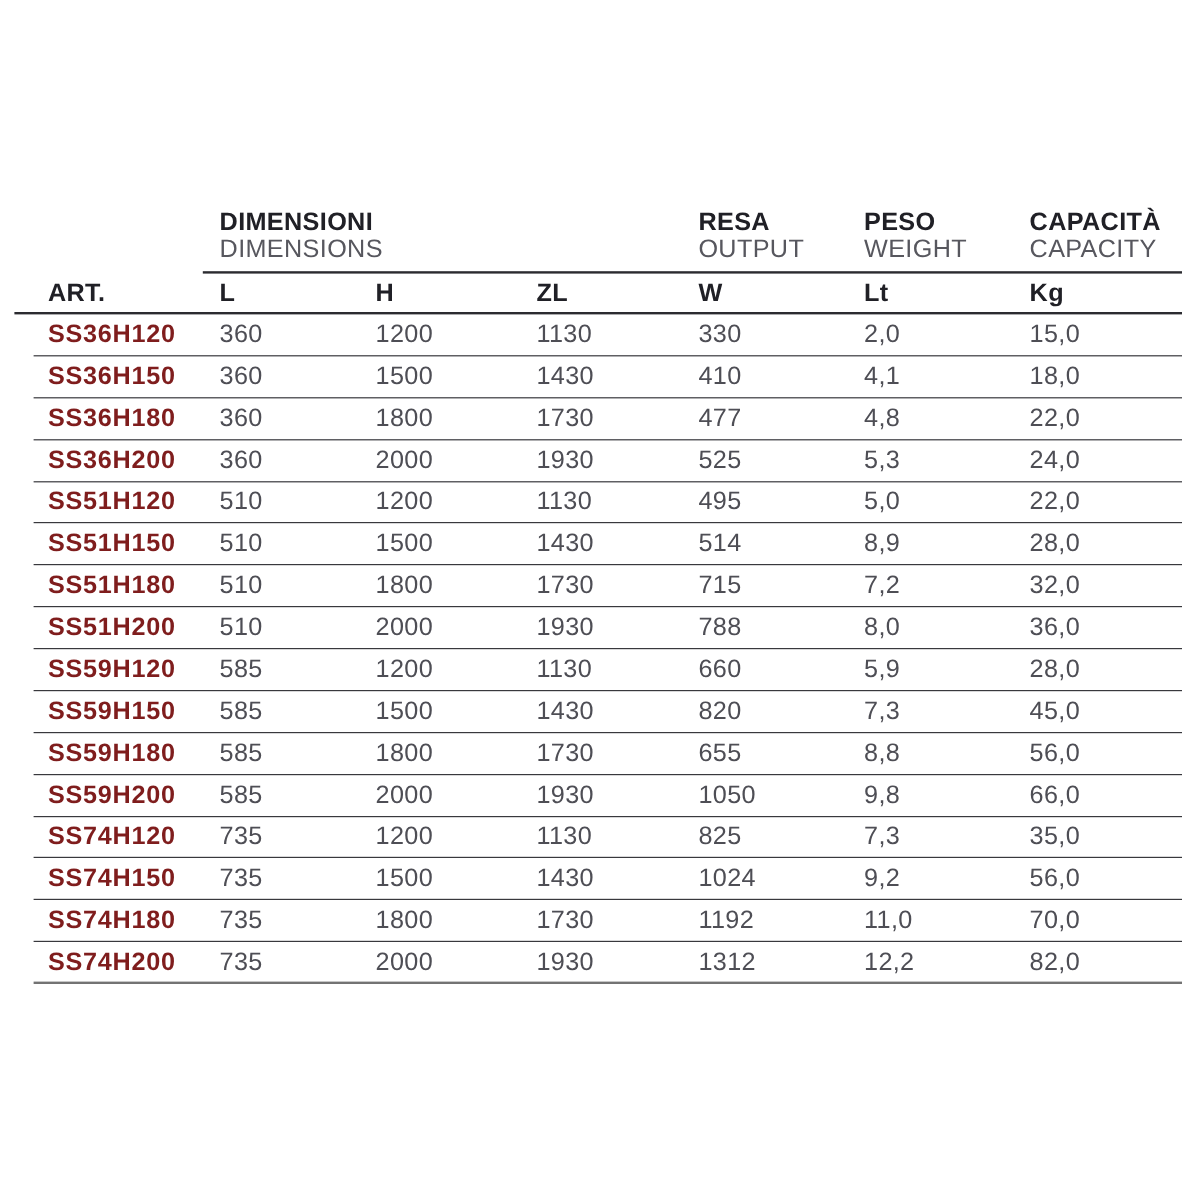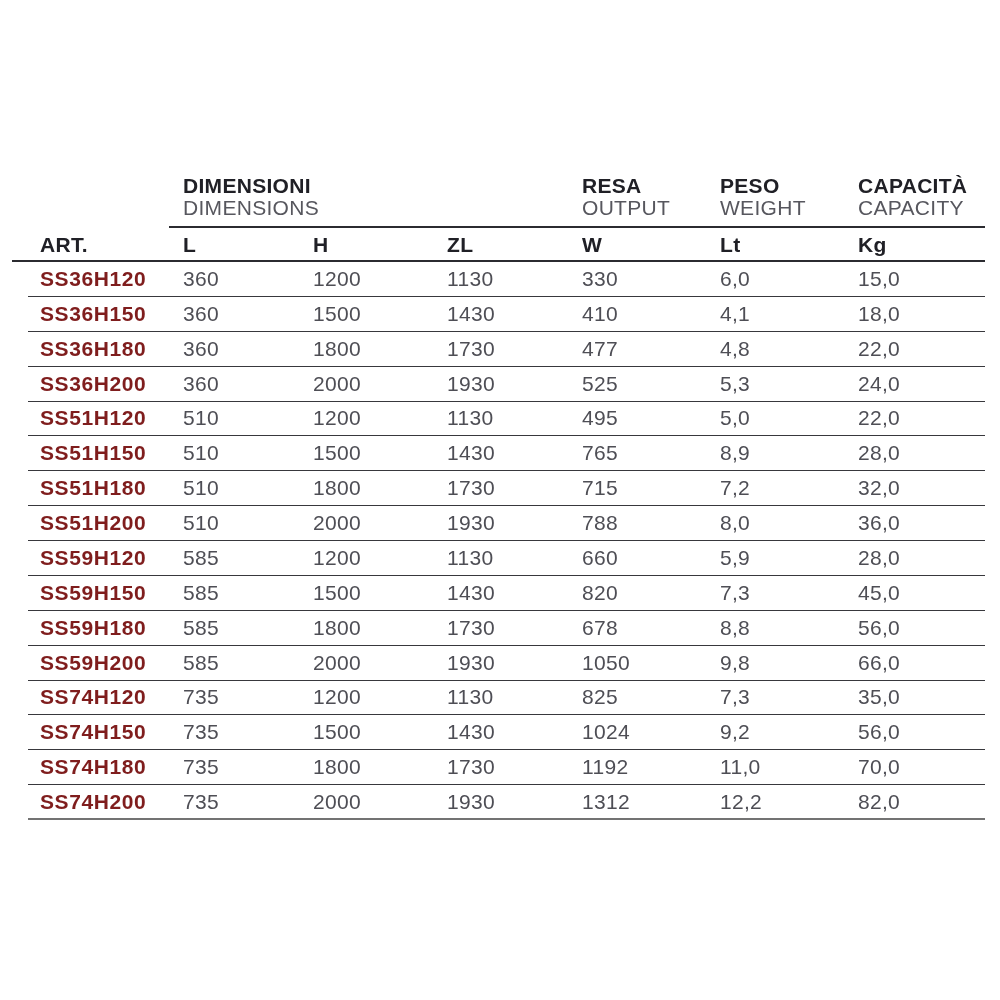--- a/index.html
+++ b/index.html
@@ -85,21 +85,21 @@
   <div class="rule rule-header"></div>
 
   <div class="rows-wrap">
 
     <div class="grid-row data-row">
       <div class="cell art">SS36H120</div>
       <div class="cell">360</div>
       <div class="cell">1200</div>
       <div class="cell">1130</div>
       <div class="cell">330</div>
-      <div class="cell">6,0</div>
+      <div class="cell">2,0</div>
       <div class="cell">15,0</div>
     </div>
 
     <div class="grid-row data-row">
       <div class="cell art">SS36H150</div>
       <div class="cell">360</div>
       <div class="cell">1500</div>
       <div class="cell">1430</div>
       <div class="cell">410</div>
       <div class="cell">4,1</div>
@@ -134,21 +134,21 @@
       <div class="cell">495</div>
       <div class="cell">5,0</div>
       <div class="cell">22,0</div>
     </div>
 
     <div class="grid-row data-row">
       <div class="cell art">SS51H150</div>
       <div class="cell">510</div>
       <div class="cell">1500</div>
       <div class="cell">1430</div>
-      <div class="cell">765</div>
+      <div class="cell">514</div>
       <div class="cell">8,9</div>
       <div class="cell">28,0</div>
     </div>
 
     <div class="grid-row data-row">
       <div class="cell art">SS51H180</div>
       <div class="cell">510</div>
       <div class="cell">1800</div>
       <div class="cell">1730</div>
       <div class="cell">715</div>
@@ -184,21 +184,21 @@
       <div class="cell">820</div>
       <div class="cell">7,3</div>
       <div class="cell">45,0</div>
     </div>
 
     <div class="grid-row data-row">
       <div class="cell art">SS59H180</div>
       <div class="cell">585</div>
       <div class="cell">1800</div>
       <div class="cell">1730</div>
-      <div class="cell">678</div>
+      <div class="cell">655</div>
       <div class="cell">8,8</div>
       <div class="cell">56,0</div>
     </div>
 
     <div class="grid-row data-row">
       <div class="cell art">SS59H200</div>
       <div class="cell">585</div>
       <div class="cell">2000</div>
       <div class="cell">1930</div>
       <div class="cell">1050</div>

